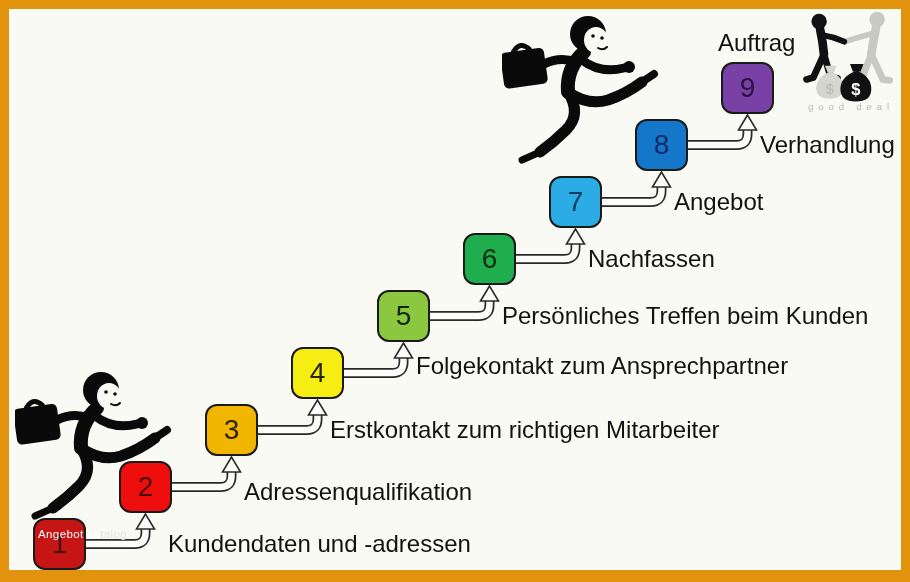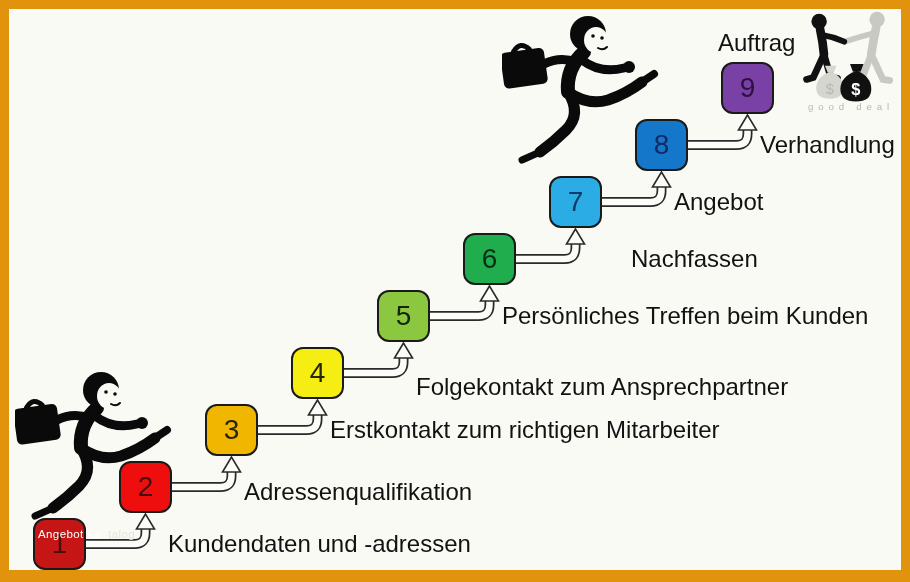--- a/index.html
+++ b/index.html
@@ -24,21 +24,21 @@
   .step-label {
     position:absolute; z-index:3; font-size:24px; line-height:28px;
     color:#121212; white-space:nowrap;
   }
   .runner { position:absolute; z-index:1; }
   .deal { position:absolute; z-index:1; }
   .watermark {
     position:absolute; left:38px; top:528px; z-index:4;
     font-size:11.5px; letter-spacing:0.4px; color:#FFFFFF; white-space:nowrap;
   }
-  .watermark .faint { color:#E4E4DC;margin-left:8px; }
+  .watermark .faint { color:#E4E4DC; }
 </style>
 </head>
 <body>
 
 <div id="app" style="background: rgb(250, 250, 244);">
 
   <div id="stage">
 
     
     <svg id="arrows" width="910" height="582" viewBox="0 0 910 582">
@@ -174,35 +174,35 @@
         <div class="step-box" style="left: 205px; top: 404px; background: rgb(241, 182, 0);">
           <span class="step-number" style="color: rgb(43, 34, 8);">3</span>
         </div>
         <div class="step-label" style="left: 330px; top: 416px; text-align: center;">Erstkontakt zum richtigen Mitarbeiter</div>
       </div>
     
       <div class="step" style="display:contents;">
         <div class="step-box" style="left: 291px; top: 347px; background: rgb(246, 237, 18);">
           <span class="step-number" style="color: rgb(38, 37, 11);">4</span>
         </div>
-        <div class="step-label" style="left: 416px; top: 373px;">Folgekontakt zum Ansprechpartner</div>
+        <div class="step-label" style="left: 416px; top: 352px;">Folgekontakt zum Ansprechpartner</div>
       </div>
     
       <div class="step" style="display:contents;">
         <div class="step-box" style="left: 377px; top: 290px; background: rgb(140, 200, 63);">
           <span class="step-number" style="color: rgb(20, 36, 8);">5</span>
         </div>
         <div class="step-label" style="left: 502px; top: 302px;">Persönliches Treffen beim Kunden</div>
       </div>
     
       <div class="step" style="display:contents;">
         <div class="step-box" style="left: 463px; top: 233px; background: rgb(31, 173, 78);">
           <span class="step-number" style="color: rgb(13, 46, 20);">6</span>
         </div>
-        <div class="step-label" style="left: 588px; top: 245px; margin-left: 43px;">Nachfassen</div>
+        <div class="step-label" style="left: 588px; top: 245px;">Nachfassen</div>
       </div>
     
       <div class="step" style="display:contents;">
         <div class="step-box" style="left: 549px; top: 176px; background: rgb(44, 172, 229);">
           <span class="step-number" style="color: rgb(13, 61, 103);">7</span>
         </div>
         <div class="step-label" style="left: 674px; top: 188px;">Angebot</div>
       </div>
     
       <div class="step" style="display:contents;">

